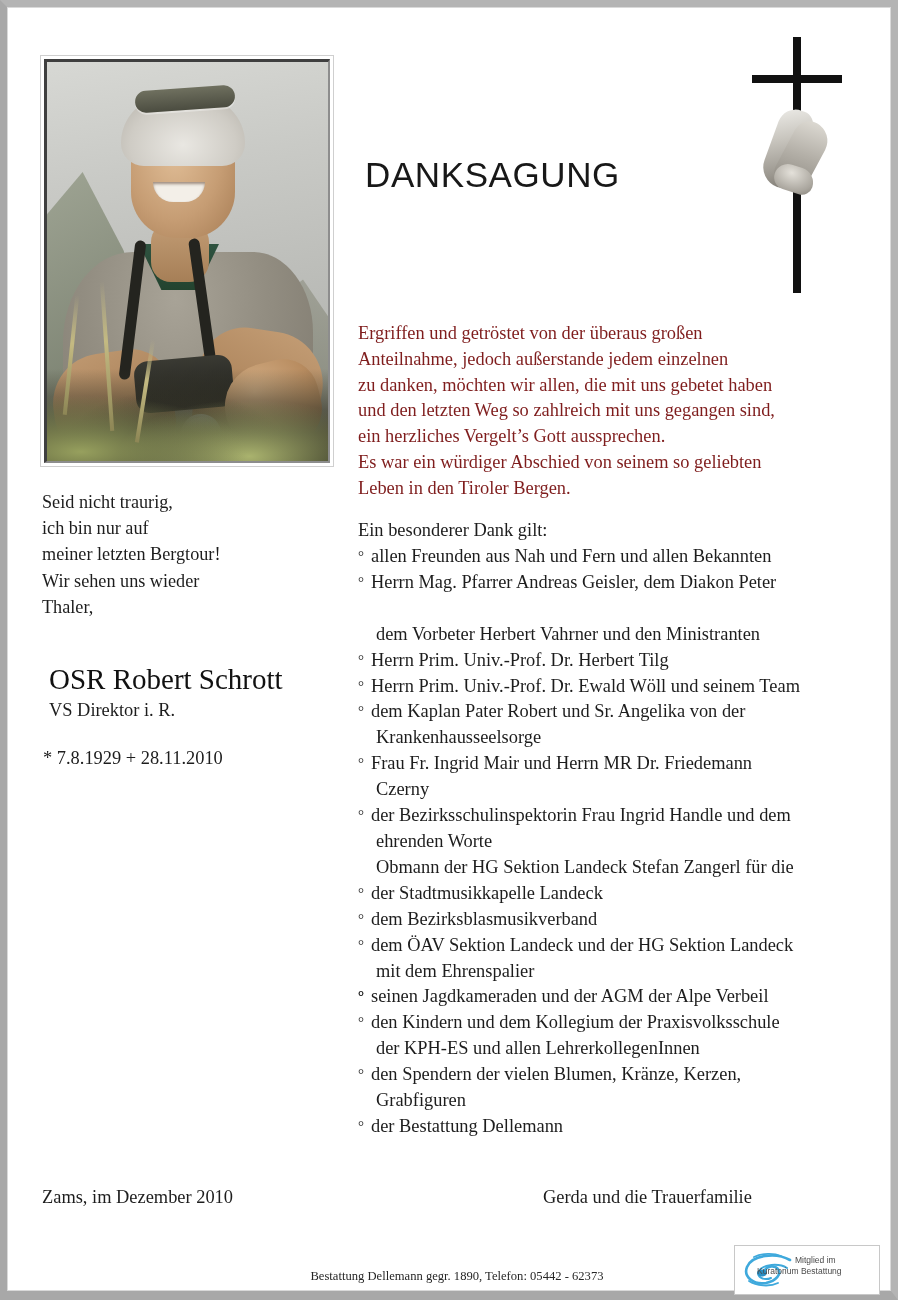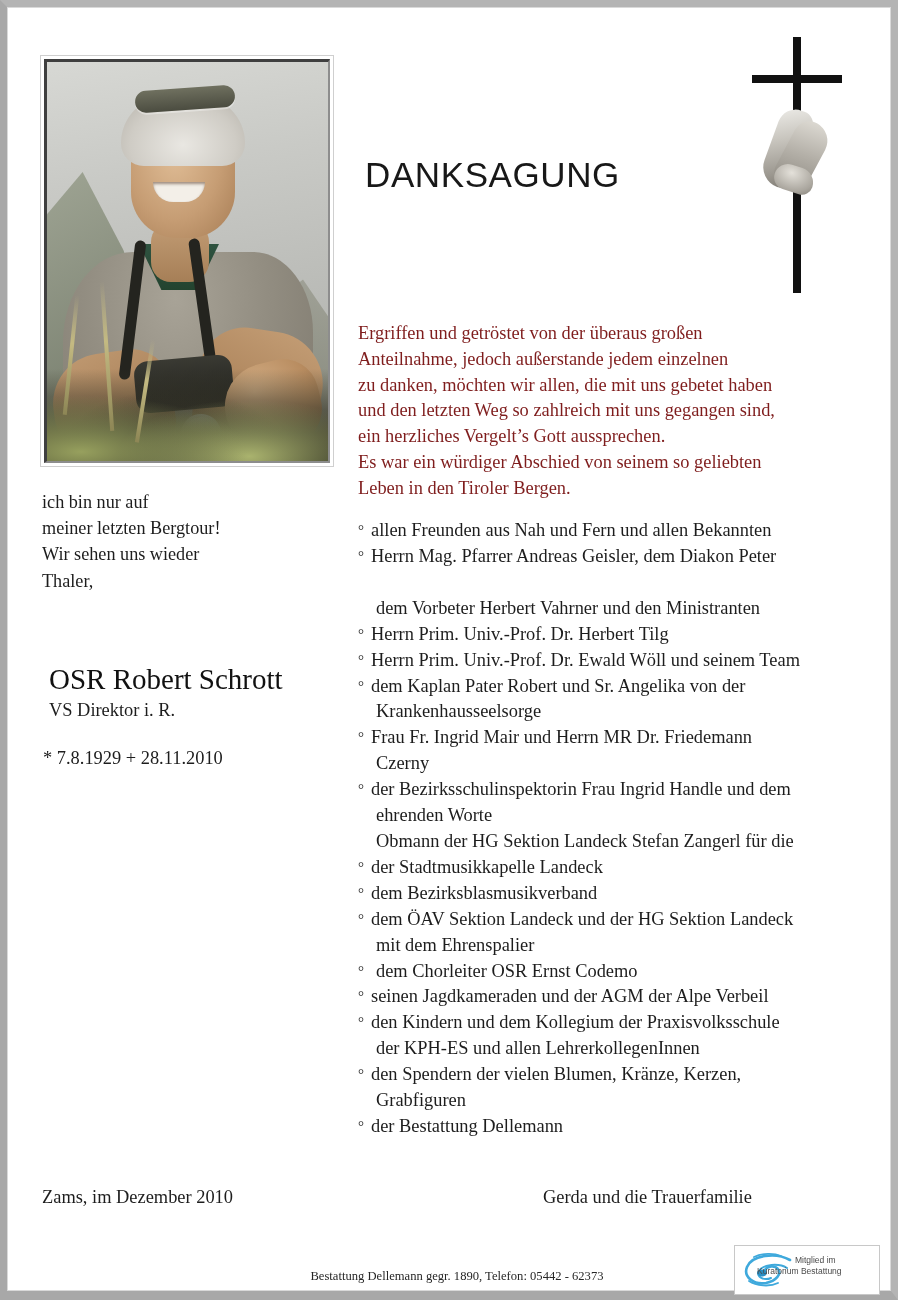--- a/index.html
+++ b/index.html
@@ -399,20 +399,21 @@
         <div class="ln">Ergriffen und getröstet von der überaus großen</div>
         <div class="ln">Anteilnahme, jedoch außerstande jedem einzelnen</div>
         <div class="ln">zu danken, möchten wir allen, die mit uns gebetet haben</div>
         <div class="ln">und den letzten Weg so zahlreich mit uns gegangen sind,</div>
         <div class="ln">ein herzliches Vergelt’s Gott aussprechen.</div>
         <div class="ln">Es war ein würdiger Abschied von seinem so geliebten</div>
         <div class="ln">Leben in den Tiroler Bergen.</div>
       </div>
 
     <div id="thanks">
+      <div class="lead">Ein besonderer Dank gilt:</div>
       <ul>
           <li>
             <span class="bullet">°</span>
             <span style="display: block;">allen Freunden aus Nah und Fern und allen Bekannten</span>
           </li>
           <li>
             <span class="bullet">°</span>
             <span style="display: block;">Herrn Mag. Pfarrer Andreas Geisler, dem Diakon Peter</span>
             <span class="spacer"></span>
             <span class="cont">dem Vorbeter Herbert Vahrner und den Ministranten</span>
@@ -449,21 +450,20 @@
             <span class="bullet">°</span>
             <span style="display: block;">dem Bezirksblasmusikverband</span>
           </li>
           <li>
             <span class="bullet">°</span>
             <span style="display: block;">dem ÖAV Sektion Landeck und der HG Sektion Landeck</span>
             <span class="cont">mit dem Ehrenspalier</span>
           </li>
           <li>
             <span class="bullet">°</span>
-            <span class="cont">dem Chorleiter OSR Ernst Codemo</span>
           </li>
           <li>
             <span class="bullet">°</span>
             <span style="display: block;">seinen Jagdkameraden und der AGM der Alpe Verbeil</span>
           </li>
           <li>
             <span class="bullet">°</span>
             <span style="display: block;">den Kindern und dem Kollegium der Praxisvolksschule</span>
             <span class="cont">der KPH-ES und allen LehrerkollegenInnen</span>
           </li>
@@ -473,20 +473,21 @@
             <span class="cont">Grabfiguren</span>
           </li>
           <li>
             <span class="bullet">°</span>
             <span style="display: block;">der Bestattung Dellemann</span>
           </li>
         </ul>
     </div>
 
     <div id="verse">
+        <div class="ln">Seid nicht traurig,</div>
         <div class="ln">ich bin nur auf</div>
         <div class="ln">meiner letzten Bergtour!</div>
         <div class="ln">Wir sehen uns wieder</div>
         <div class="ln">Thaler,</div>
       </div>
 
     <div id="name-block">
       <div id="deceased-name">OSR Robert Schrott</div>
       <div id="deceased-role">VS Direktor i. R.</div>
     </div>

